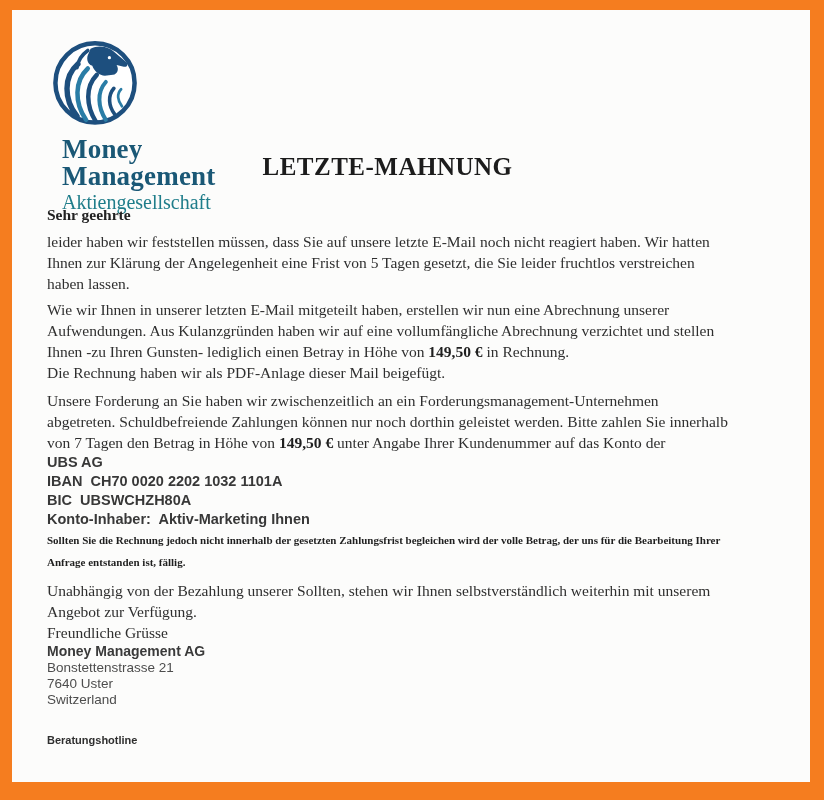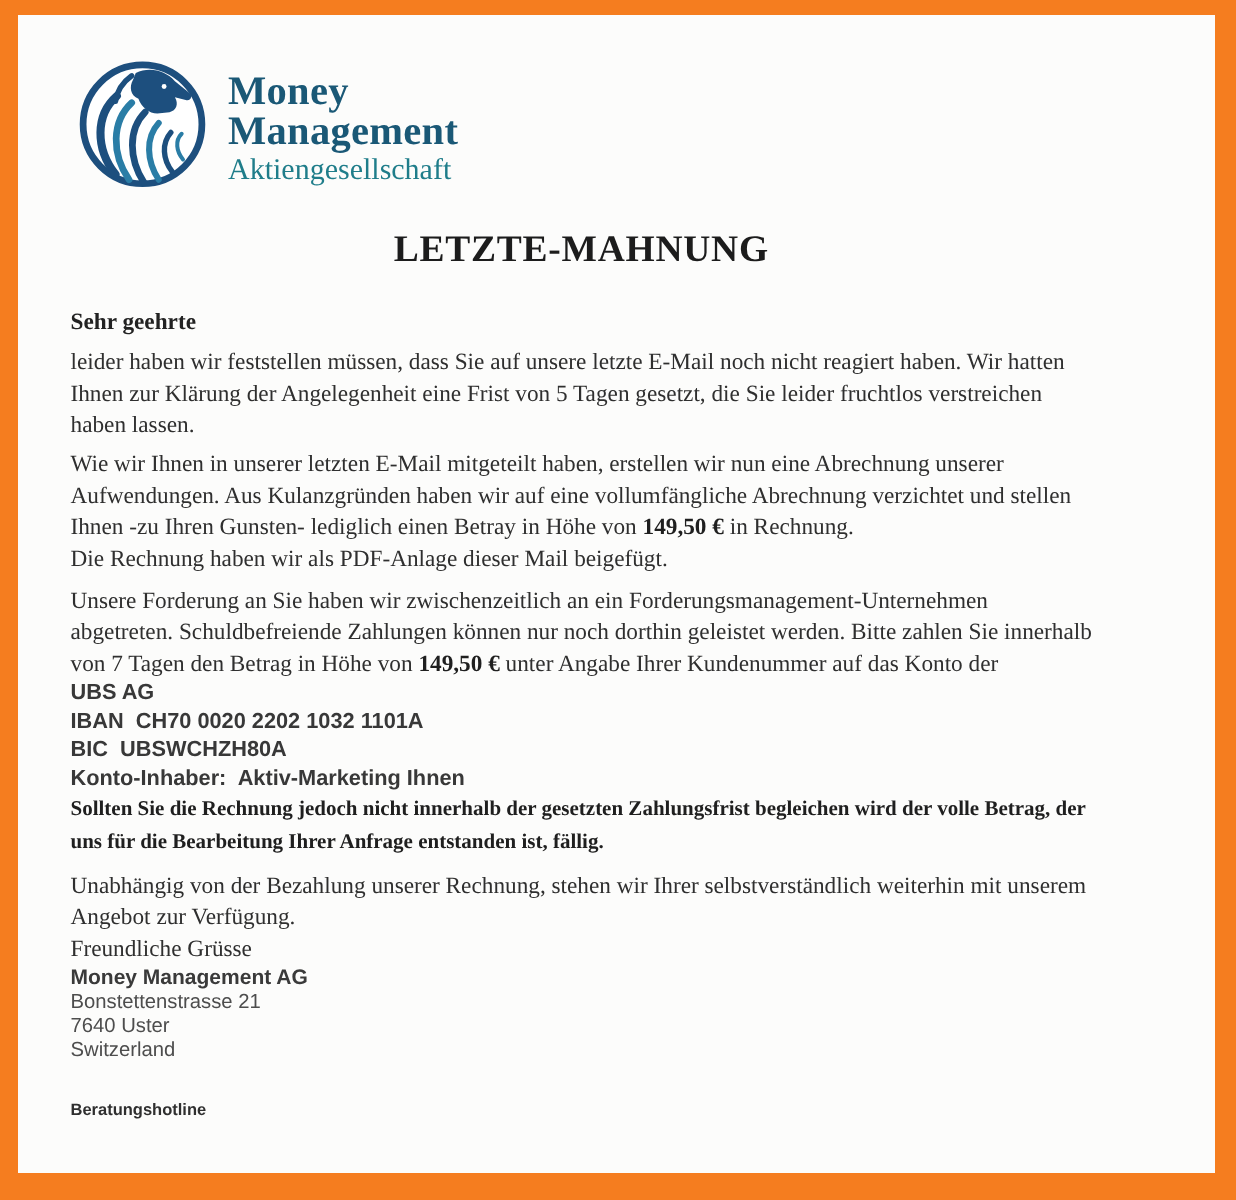--- a/index.html
+++ b/index.html
@@ -12,21 +12,21 @@
   }
   .page {
     position: absolute;
     left: 12px; top: 10px; right: 14px; bottom: 18px;
     background: #FCFCFB;
     box-sizing: border-box;
     padding: 26px 82px 0 35px;
     overflow: hidden;
   }
   
-  .logo-row { display: flex; align-items: center; height: 92px; margin-left: 3px; }
+  .logo-row { display: flex; align-items: flex-start; height: 92px; margin-left: 3px; flex-direction: column; }
   .emblem { width: 90px; height: 92px; flex: 0 0 auto; }
   .logo-text { margin-left: 12px; padding-top: 8px; }
   .logo-name {
     font-family: "Liberation Serif", serif;
     font-weight: bold;
     font-size: 27px; line-height: 27px;
     color: #1A5876; letter-spacing: 0.2px;
   }
   .logo-sub {
     font-family: "Liberation Serif", serif;
@@ -63,21 +63,21 @@
   .amount { font-weight: bold; color: #1f1f1f; }
   .bank {
     margin-top: 0;
     font-family: "Liberation Sans", sans-serif;
     font-size: 14.5px; line-height: 19px;
     font-weight: bold; color: #383838;
   }
   .bank div { white-space: pre-wrap; }
   .warning {
     margin-top: 0;
-    font-size: 14px; line-height: 22px;
+    font-size: 11px; line-height: 22px;
     font-weight: bold; color: #1f1f1f;
   }
   .closing { margin-top: 7px; }
   .signature {
     margin-top: 0;
     font-family: "Liberation Sans", sans-serif;
     font-size: 13.5px; line-height: 16px;
     color: #4d4d4d;
   }
   .sig-name { font-weight: bold; font-size: 14px; line-height: 17px; color: #3a3a3a; }
@@ -130,21 +130,21 @@
 
   <div class="bank">
     <div>UBS AG</div>
     <div>IBAN  CH70 0020 2202 1032 1101A</div>
     <div>BIC  UBSWCHZH80A</div>
     <div>Konto-Inhaber:  Aktiv-Marketing Ihnen</div>
   </div>
 
   <p class="warning">Sollten Sie die Rechnung jedoch nicht innerhalb der gesetzten Zahlungsfrist begleichen wird der volle Betrag, der uns für die Bearbeitung Ihrer Anfrage entstanden ist, fällig.</p>
 
-  <p class="body-p closing"><span>Unabhängig von der Bezahlung unserer Rechnung, stehen wir Ihrer selbstverständlich weiterhin mit unserem Angebot zur Verfügung.</span><br><span>Freundliche Grüsse</span></p>
+  <p class="body-p closing"><span>Unabhängig von der Bezahlung unserer Sollten, stehen wir Ihnen selbstverständlich weiterhin mit unserem Angebot zur Verfügung.</span><br><span>Freundliche Grüsse</span></p>
 
   <div class="signature">
     <div class="sig-name">Money Management AG</div>
     <div>Bonstettenstrasse 21</div>
     <div>7640 Uster</div>
     <div>Switzerland</div>
   </div>
 
   <div class="hotline-label">Beratungshotline</div>
 

